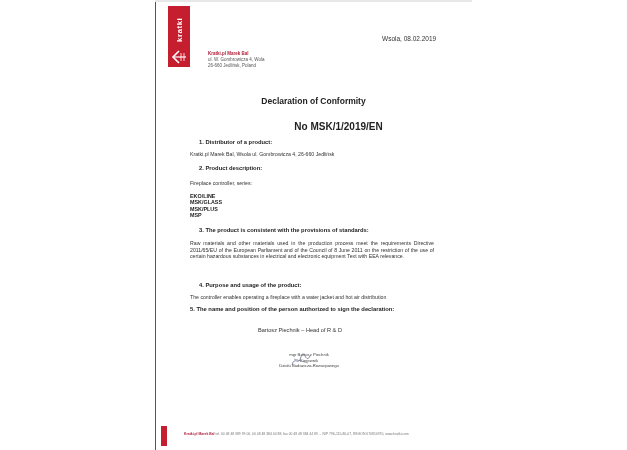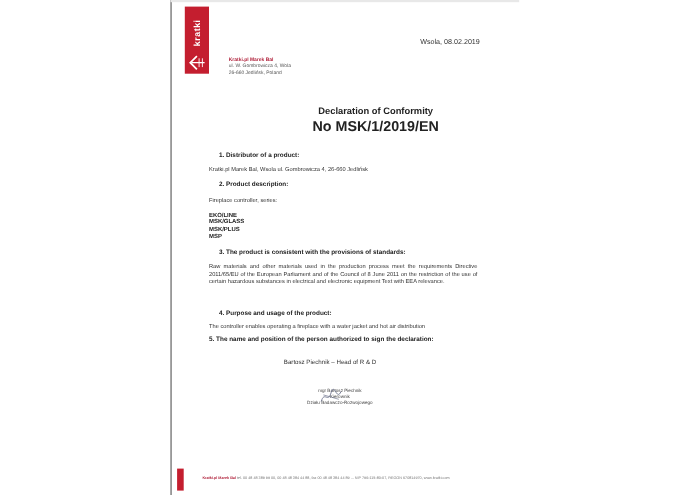--- a/index.html
+++ b/index.html
@@ -20,24 +20,24 @@
     color:#fff; font-weight:bold; font-size:8px; writing-mode:vertical-rl; transform:rotate(180deg);
     display:flex; align-items:center; justify-content:center; letter-spacing:0.5px;
   }
   .logo-arrow { position:absolute; left:3px; top:44px; width:16px; height:14px; }
   .company {
     position:absolute; left:208px; top:51px; font-size:4.5px; line-height:6px; color:#555;
   }
   .company .name { color:#b0203a; font-weight:bold; }
   .date { position:absolute; left:382px; top:35px; font-size:6.5px; color:#333; }
   .title {
-    position:absolute; left:155px; width:317px; text-align:center; font-weight:bold; color:#222;margin-left:28px;
+    position:absolute; left:155px; width:317px; text-align:center; font-weight:bold; color:#222;
   }
   .t1 { top:96px; font-size:8.5px; }
-  .t2 { top:107px; font-size:13px; }
+  .t2 { top:121px; font-size:10px;padding-left:25px; }
   .h { position:absolute; font-weight:bold; font-size:5.8px; color:#222; }
   .p { position:absolute; font-size:5.2px; color:#333; line-height:6.6px; }
   .series { position:absolute; left:190px; top:193px; font-size:5.4px; font-weight:bold; line-height:6.3px; color:#222; }
   .para3 { left:190px; top:240px; width:244px; text-align:justify; }
   .signer { position:absolute; left:258px; top:327px; font-size:5.6px; color:#333; }
   .stamp { position:absolute; left:274px; top:352px; font-size:4.2px; color:#444; text-align:center; line-height:5.5px; width:70px; }
   .signature-scribble { position:absolute; left:290px; top:353px; width:22px; height:16px; }
   .footer-block { position:absolute; left:161px; top:426px; width:6px; height:20px; background:#c41e2f; }
   .footer { position:absolute; left:184px; top:432px; font-size:3.4px; color:#777; white-space:nowrap; }
   .footer .name { color:#b0203a; font-weight:bold; }

